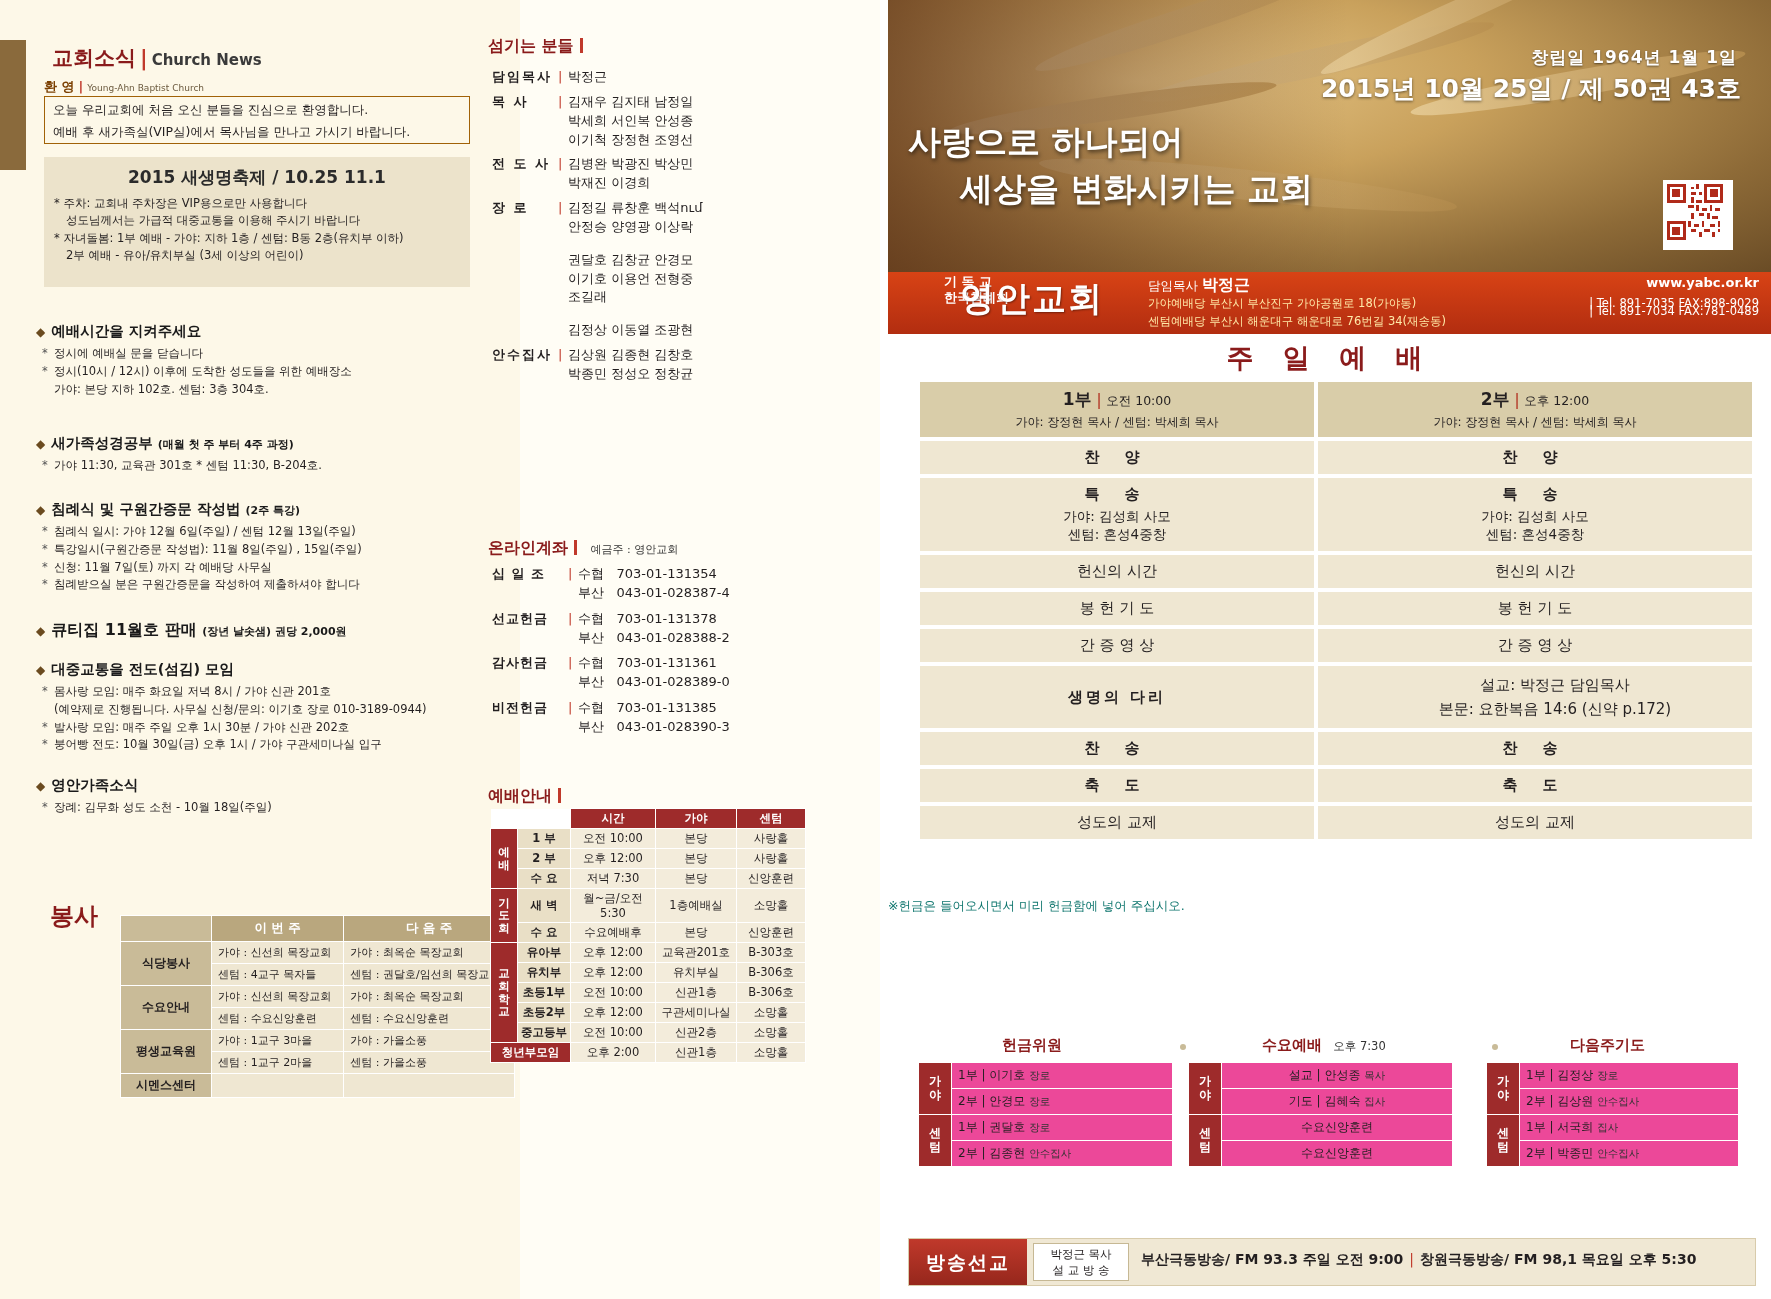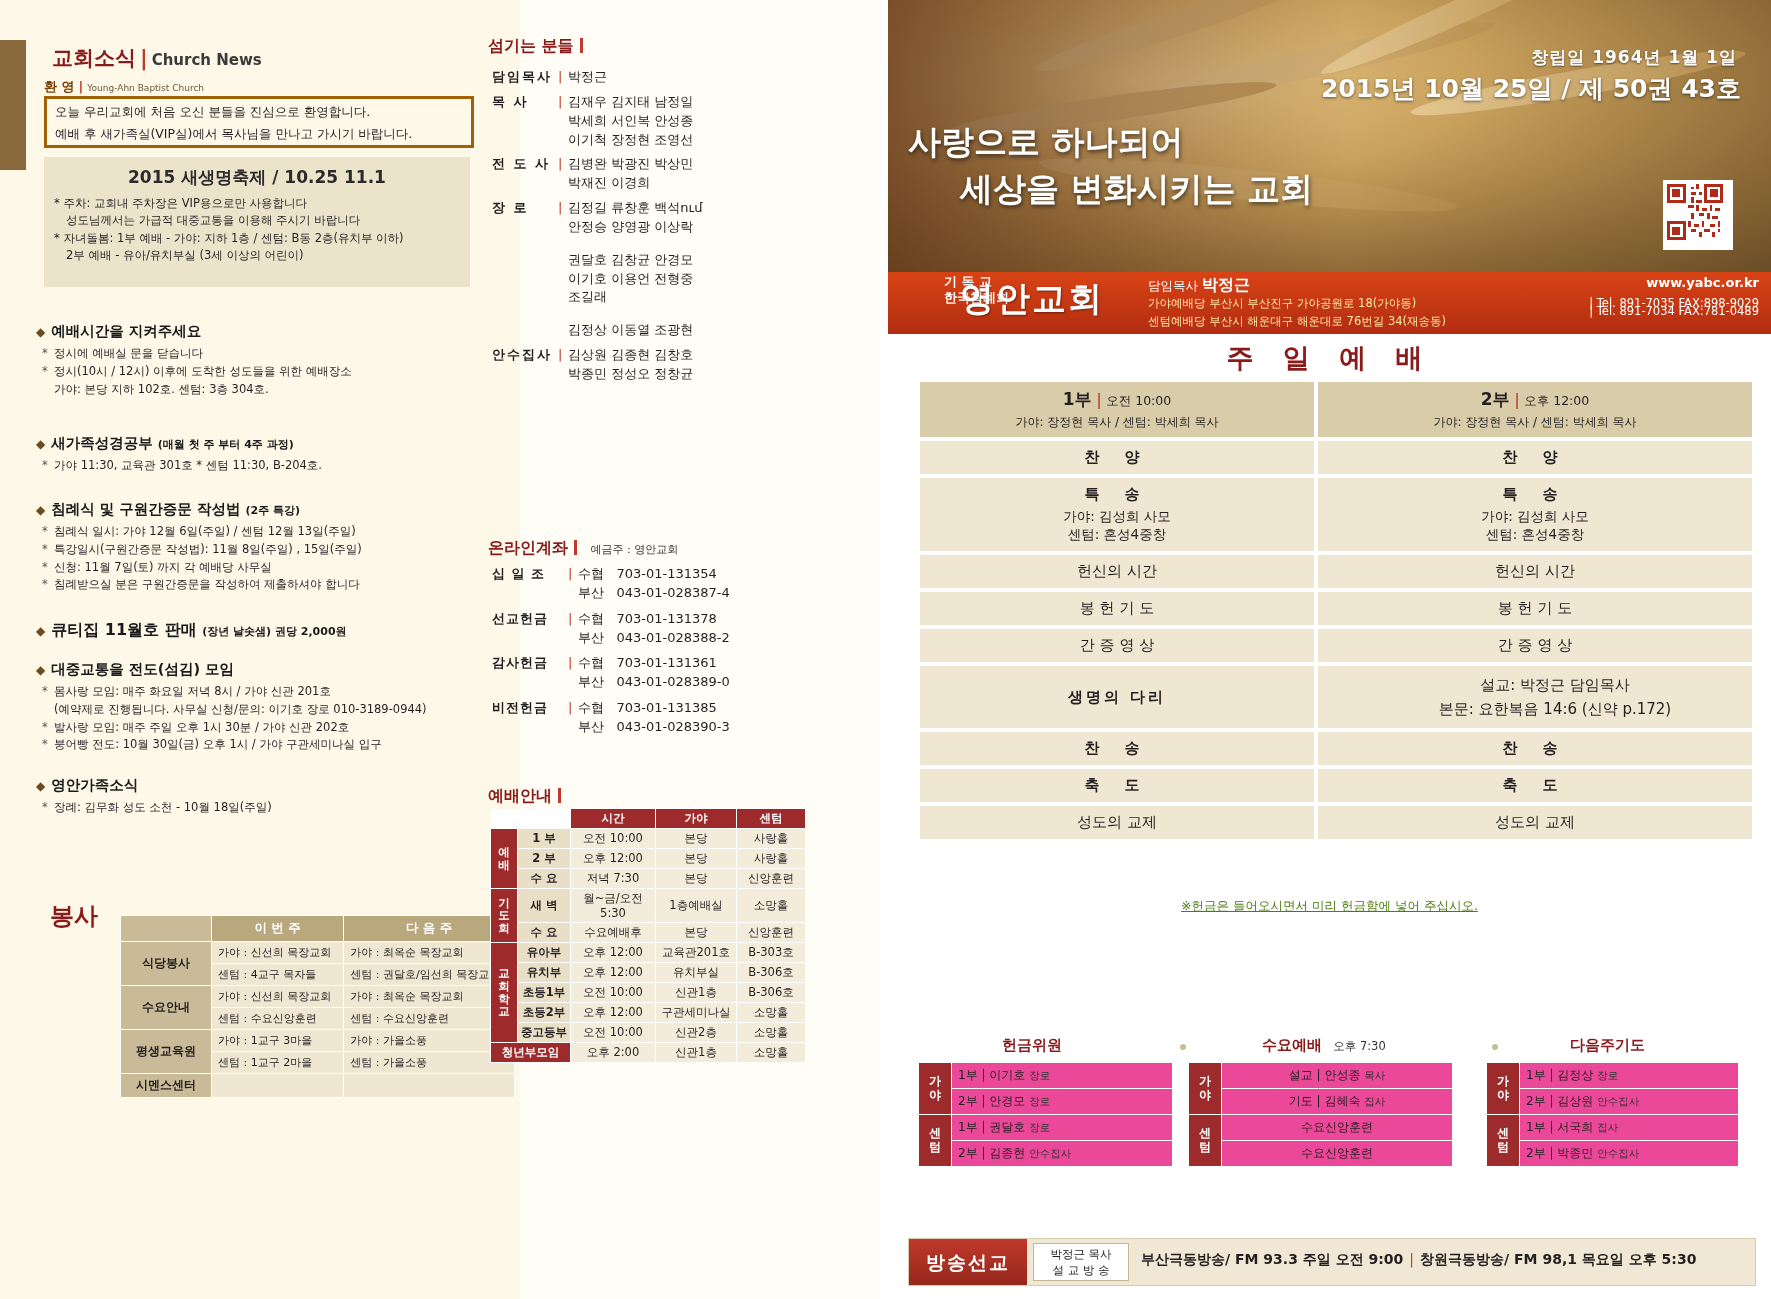--- a/index.html
+++ b/index.html
@@ -18,21 +18,21 @@
   .col-mid{position:absolute;left:520px;top:0;width:360px;height:1299px;background:#fffdf5;}
   .col-right{position:absolute;left:880px;top:0;width:891px;height:1299px;background:#ffffff;}
 
   
   .news-title{position:absolute;left:52px;top:44px;font-size:21px;font-weight:bold;color:#8a1b1b;}
   .news-title .en{font-size:15px;color:#3a3a3a;font-weight:bold;}
   .vbar{color:#c0392b;padding:0 4px;}
 
   .welcome-lab{position:absolute;left:44px;top:78px;font-size:13px;font-weight:bold;color:#7b3f00;}
   .welcome-lab .sub{font-size:9px;color:#6b5a3e;font-weight:normal;}
-  .welcome-box{position:absolute;left:44px;top:96px;width:424px;height:46px;border:3px solid #a16207;background:#fdf8e8;}
+  .welcome-box{position:absolute;left:44px;top:96px;width:424px;height:46px;border:1px solid #a16207;background:#fdf8e8;}
   .welcome-box p{margin:0;padding:4px 8px 0 8px;font-size:12.5px;line-height:1.45;}
 
   .fest{position:absolute;left:44px;top:157px;width:426px;height:130px;background:#ece3cb;}
   .fest h3{margin:0;padding:9px 0 6px 0;text-align:center;font-size:17px;font-weight:bold;color:#2b2b2b;}
   .fest p{margin:0;padding:0 10px;font-size:11.5px;line-height:1.5;}
   .fest .ind{padding-left:22px;}
 
   .sect{position:absolute;left:36px;width:470px;}
   .sect h4{margin:0 0 4px 0;font-size:14.5px;font-weight:bold;color:#1a1a1a;}
   .sect h4 .dia{color:#6b4b1f;margin-right:6px;font-size:12px;}
@@ -105,21 +105,21 @@
   .stab td{background:#efe7d2;text-align:center;font-size:15px;padding:7px 4px;width:386px;}
   .stab td.head{background:#d9cda9;padding:6px 4px;}
   .hd1{font-size:17px;font-weight:bold;}
   .hd2{font-size:12.5px;}
   .hd3{font-size:12px;margin-top:3px;}
   .sp{letter-spacing:10px;font-weight:bold;}
   .prayrow{position:relative;text-align:left !important;padding-left:12px !important;font-size:13.5px;line-height:1.5;}
   .prbadge{display:inline-block;background:#9a8a62;color:#fff;font-size:12px;font-weight:bold;padding:2px 6px;margin-right:10px;vertical-align:middle;}
   .sermon-big{font-size:22px;font-weight:bold;letter-spacing:3px;}
   .sermon-txt{font-size:13.5px;line-height:1.6;text-align:left;padding-left:44px !important;}
-  .note{position:absolute;left:888px;top:898px;width:883px;text-align:center;font-size:12.5px;color:#4d7c0f;text-decoration:underline;}
+  .note{position:absolute;left:888px;top:898px;width:883px;text-align:left;font-size:12.5px;color:#0f766e;}
 
   .subh{position:absolute;font-size:15px;font-weight:bold;color:#8a1b1b;}
   .dots{position:absolute;top:928px;width:6px;height:6px;border-radius:50%;background:#c9bb98;}
 
   .btab{position:absolute;border-collapse:collapse;}
   .btab td{font-size:12px;padding:4px 6px;border:1px solid #fff;background:#ec4899;white-space:nowrap;}
   .btab td.side{background:#9e2b2b;color:#fff;font-weight:bold;text-align:center;width:20px;font-size:12px;line-height:1.15;}
   .btab td small{font-size:10.5px;color:#333;}
 
   .bcast{position:absolute;left:908px;top:1238px;width:846px;height:46px;background:#f0e8d4;border:1px solid #d8cbab;}

